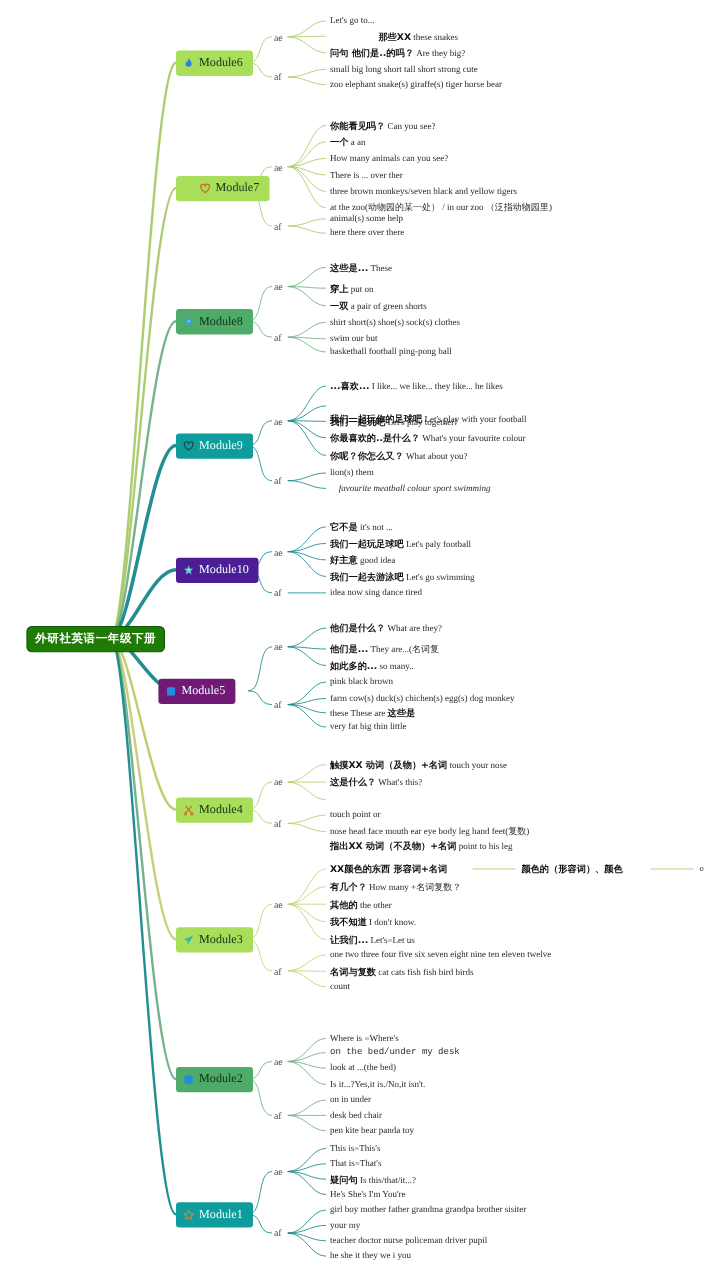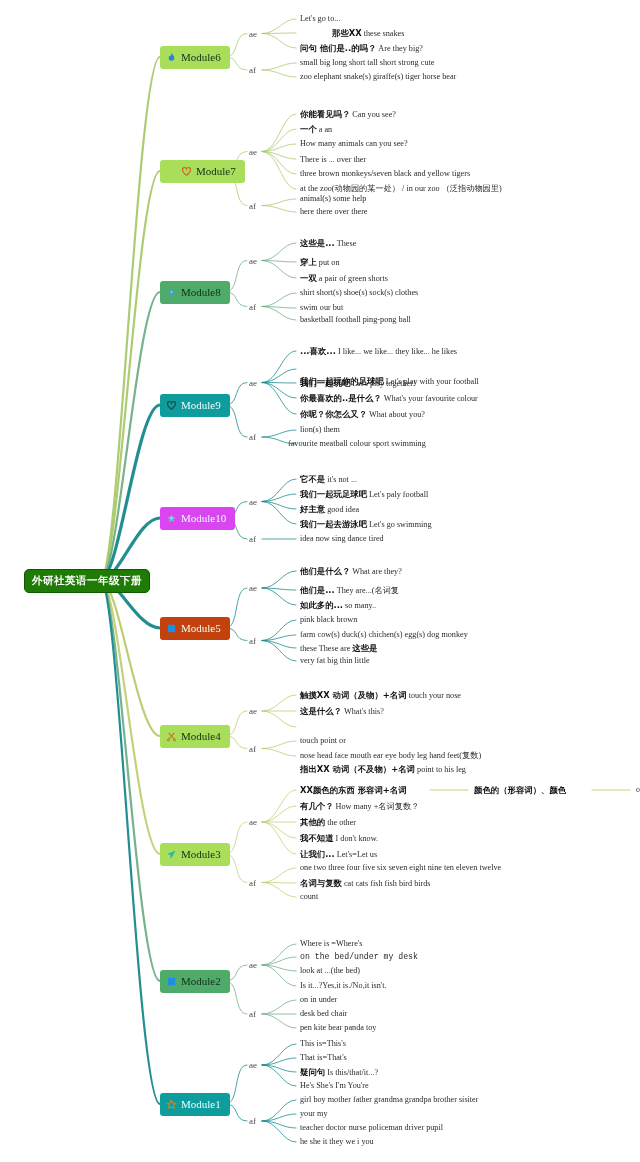--- a/index.html
+++ b/index.html
@@ -182,21 +182,21 @@
   <div id="nodes">
       <div class="root" style="left: 12px; top: 569px; margin-left: 12px;">外研社英语一年级下册</div>
       <div class="module m-lightgreen" style="left: 160px; top: 46px; background: rgb(168, 222, 89);">
         <span class="micon"><svg width="11" height="11" viewBox="0 0 24 24">
             <path d="M12 2c2 4 6 6 6 11a6 6 0 0 1-12 0c0-3 2-4 3-6 .6 1.6 1.4 2.2 2 2.6C10.4 7 11 4.5 12 2z" fill="#2b7fe0"></path>
           </svg></span>
         <span class="mlabel">Module6</span>
       </div>
       <div class="tag" style="left: 249px; top: 28.5px;">ae</div>
       <div class="leaf" style="left: 300px; top: 14px;"><span>Let's go to...</span></div>
-      <div class="leaf" style="left: 296px; top: 28px; padding-left: 36px;"><span class="cn">那些XX</span> <span>these snakes</span></div>
+      <div class="leaf" style="left: 308px; top: 28px; padding-left: 36px;"><span class="cn">那些XX</span> <span>these snakes</span></div>
       <div class="leaf" style="left: 300px; top: 43px;"><span class="cn">问句 他们是..的吗？</span> <span>Are they big?</span></div>
       <div class="tag" style="left: 249px; top: 65px;">af</div>
       <div class="leaf" style="left: 300px; top: 58px;"><span>small big long short tall short strong cute</span></div>
       <div class="leaf" style="left: 300px; top: 72px;"><span>zoo elephant snake(s) giraffe(s) tiger horse bear</span></div>
       <div class="module m-lightgreen" style="left: 160px; top: 160px; background: rgb(168, 222, 89); padding-left: 21px;">
         <span class="micon"><svg width="11" height="11" viewBox="0 0 24 24">
             <path d="M12 20S3.5 14.4 3.5 8.9A4.4 4.4 0 0 1 12 6.6a4.4 4.4 0 0 1 8.5 2.3C20.5 14.4 12 20 12 20z" fill="none" stroke="#d4622a" stroke-width="2.4"></path>
           </svg></span>
         <span class="mlabel">Module7</span>
       </div>
@@ -232,36 +232,36 @@
         <span class="mlabel" style="color: rgb(234, 255, 255);">Module9</span>
       </div>
       <div class="tag" style="left: 249px; top: 377.5px;">ae</div>
       <div class="leaf" style="left: 300px; top: 346px;"><span class="cn">...喜欢...</span> <span>I like... we like... they like... he likes</span></div>
       <div class="leaf" style="left: 300px; top: 376px;"><span class="cn">我们一起玩你的足球吧</span> <span>Let's play with your football</span></div>
       <div class="leaf" style="left: 300px; top: 378px;"><span class="cn">我们一起玩吧</span> <span>Let's play together!</span></div>
       <div class="leaf" style="left: 300px; top: 393px;"><span class="cn">你最喜欢的..是什么？</span> <span>What's your favourite colour</span></div>
       <div class="leaf" style="left: 300px; top: 409px;"><span class="cn">你呢？你怎么又？</span> <span>What about you?</span></div>
       <div class="tag" style="left: 249px; top: 432px;">af</div>
       <div class="leaf" style="left: 300px; top: 425px;"><span>lion(s) them</span></div>
-      <div class="leaf" style="left: 288px; top: 439px;"><span>favourite meatball colour sport swimming</span></div>
-      <div class="module m-teal" style="left: 160px; top: 507px; background: #d946ef;">
+      <div class="leaf" style="left: 308px; top: 439px; font-style: italic;"><span>favourite meatball colour sport swimming</span></div>
+      <div class="module m-teal" style="left: 160px; top: 507px; background: #4c1d95;">
         <span class="micon"><svg width="11" height="11" viewBox="0 0 24 24">
             <path d="M12 2l2.6 6.2L21 9l-4.6 4.3L17.6 20 12 16.7 6.4 20l1.2-6.7L3 9l6.4-.8z" fill="#5fc6c6"></path>
             <circle cx="12" cy="11" r="2.2" fill="#ffffff" opacity=".55"></circle>
           </svg></span>
         <span class="mlabel" style="color: rgb(234, 255, 255);">Module10</span>
       </div>
       <div class="tag" style="left: 249px; top: 496.5px;">ae</div>
       <div class="leaf" style="left: 300px; top: 474px;"><span class="cn">它不是</span> <span>it's not ...</span></div>
       <div class="leaf" style="left: 300px; top: 489px;"><span class="cn">我们一起玩足球吧</span> <span>Let's paly football</span></div>
       <div class="leaf" style="left: 300px; top: 504px;"><span class="cn">好主意</span> <span>good idea</span></div>
       <div class="leaf" style="left: 300px; top: 519px;"><span class="cn">我们一起去游泳吧</span> <span>Let's go swimming</span></div>
       <div class="tag" style="left: 249px; top: 534px;">af</div>
       <div class="leaf" style="left: 300px; top: 534px;"><span>idea now sing dance tired</span></div>
-      <div class="module m-teal" style="left: 160px; top: 617px; background: #c2410c;">
+      <div class="module m-teal" style="left: 144px; top: 617px; background: #701a75;">
         <span class="micon"><svg width="11" height="11" viewBox="0 0 24 24">
             <rect x="4" y="4" width="16" height="16" rx="1.5" fill="#1e8ee0"></rect>
           </svg></span>
         <span class="mlabel" style="color: rgb(234, 255, 255);">Module5</span>
       </div>
       <div class="tag" style="left: 249px; top: 583px;">ae</div>
       <div class="leaf" style="left: 300px; top: 566px;"><span class="cn">他们是什么？</span> <span>What are they?</span></div>
       <div class="leaf" style="left: 300px; top: 585px;"><span class="cn">他们是...</span> <span>They are...(名词复</span></div>
       <div class="leaf" style="left: 300px; top: 600px;"><span class="cn">如此多的...</span> <span>so many..</span></div>
       <div class="tag" style="left: 249px; top: 635.5px;">af</div>

